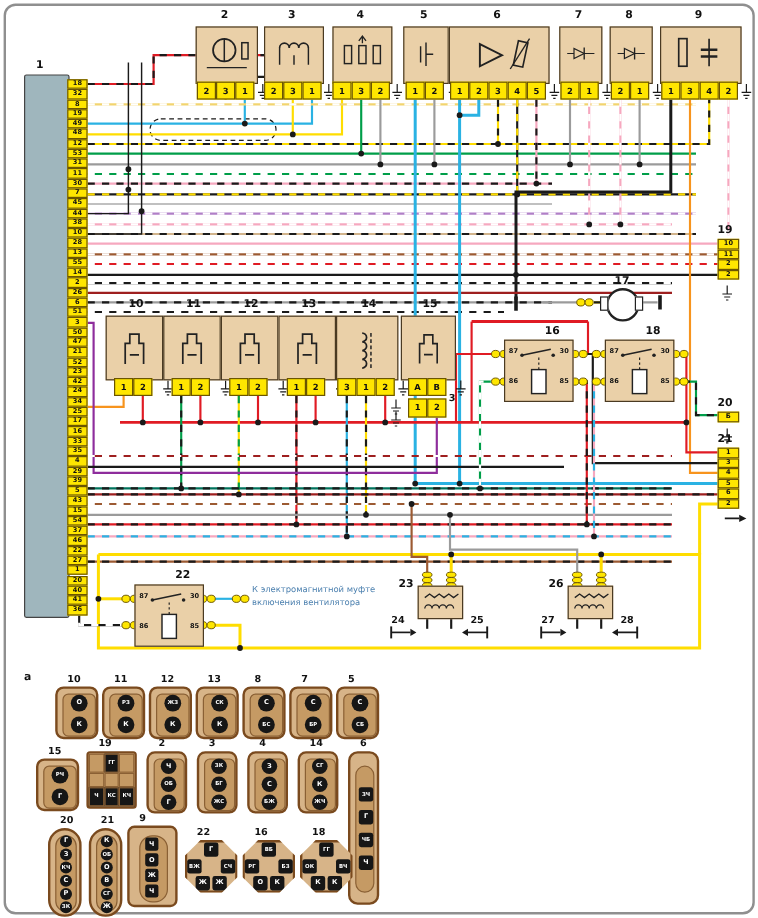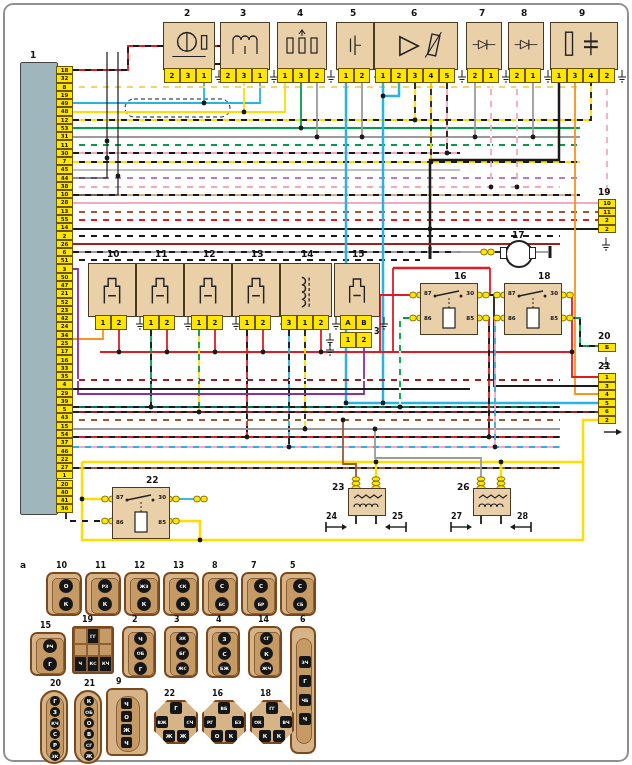--- a/index.html
+++ b/index.html
@@ -697,14 +697,18 @@
       </div>
       <div class="slbl" style="left: 260px; top: 689px;">18</div>
       <div class="leg-out" style="left: 250px; top: 700px; width: 44px; height: 44px; clip-path: polygon(30% 0px, 70% 0px, 100% 30%, 100% 70%, 70% 100%, 30% 100%, 0px 70%, 0px 30%); border: none; background: rgb(215, 180, 136); box-shadow: rgb(122, 74, 30) 0px 0px 0px 2px inset;">
         <div class="term" style="left: 16px; top: 2px; width: 12px; height: 12px; border-radius: 2px; font-size: 4.5px;">ГГ</div>
         <div class="term" style="left: 2px; top: 16px; width: 12px; height: 12px; border-radius: 2px; font-size: 4.5px;">ОК</div>
         <div class="term" style="left: 30px; top: 16px; width: 12px; height: 12px; border-radius: 2px; font-size: 4.5px;">ВЧ</div>
         <div class="term" style="left: 9px; top: 30px; width: 12px; height: 12px; border-radius: 2px; font-size: 5.5px;">К</div>
         <div class="term" style="left: 23px; top: 30px; width: 12px; height: 12px; border-radius: 2px; font-size: 5.5px;">К</div>
       </div>
     </div>
+  <div id="note">
+    <div>К электромагнитной муфте</div>
+    <div>включения вентилятора</div>
+  </div>
   <div id="legend-a">а</div>
 </div>
 
 </body></html>

